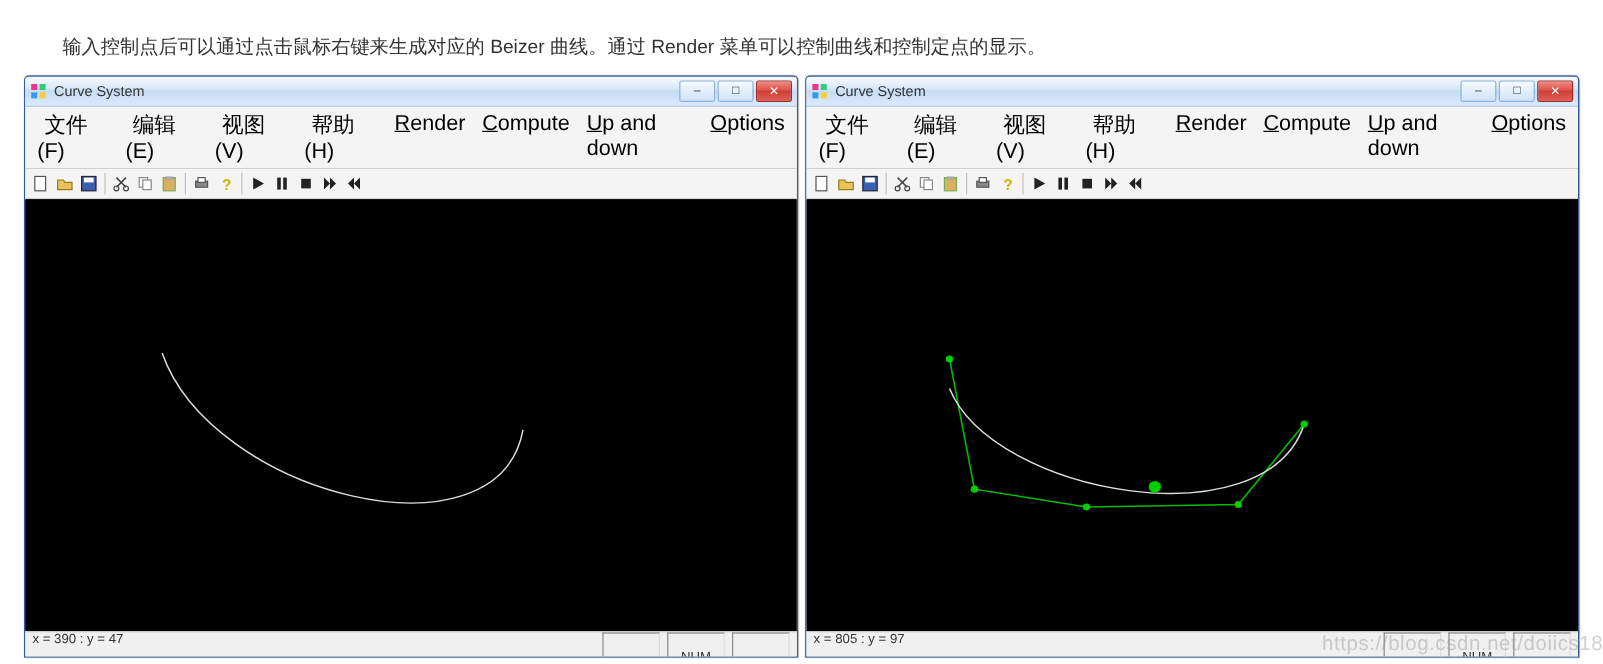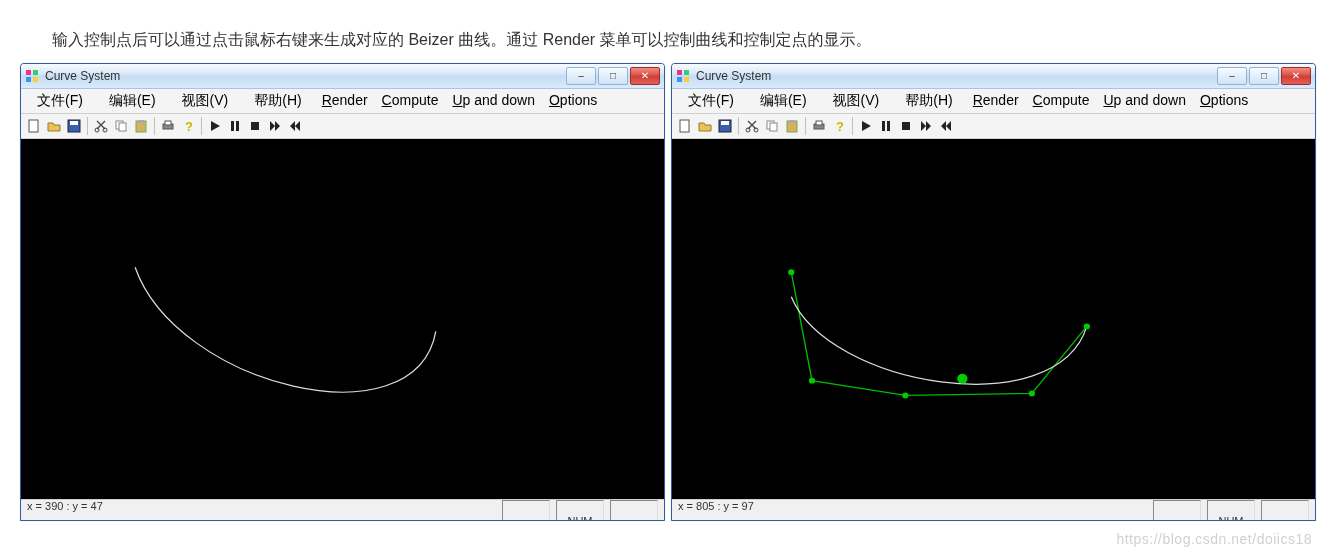--- a/index.html
+++ b/index.html
@@ -62,21 +62,21 @@
     background: linear-gradient(to bottom, #f6fbff, #cfe3f7);
     border: 1px solid #8fb3d9;
     cursor: pointer;
   }
   .win-btn.close {
     background: linear-gradient(to bottom, #f48b82, #d9534a 45%, #cc3e34 50%, #e26058);
     border-color: #a02e26;
     color: #fff;
   }
   .menubar {
-    font-size: 14px;
+    font-size: 18px;
     padding: 2px 4px;
     background: #f4f4f4;
     border-bottom: 1px solid #d0d0d0;
     display: flex;
     gap: 2px;
     color: #000;
   }
   .menubar span {
     padding: 1px 6px;
     cursor: default;
@@ -128,22 +128,22 @@
     padding: 12px 8px;
     height: 16px;
     line-height: 16px;
     font-size: 11px;
     min-width: 30px;
     text-align: center;
   }
   .watermark {
     position: fixed;
     bottom: 6px;
-    right: 24px;
-    font-size: 14px;
+    right: 0;
+    font-size: 17px;
     color: rgba(150,150,150,0.45);
     letter-spacing: 0.5px;
     pointer-events: none;
   }
 </style>
 </head>
 <body>
 
 <p class="intro-text">输入控制点后可以通过点击鼠标右键来生成对应的 Beizer 曲线。通过 Render 菜单可以控制曲线和控制定点的显示。</p>
 

